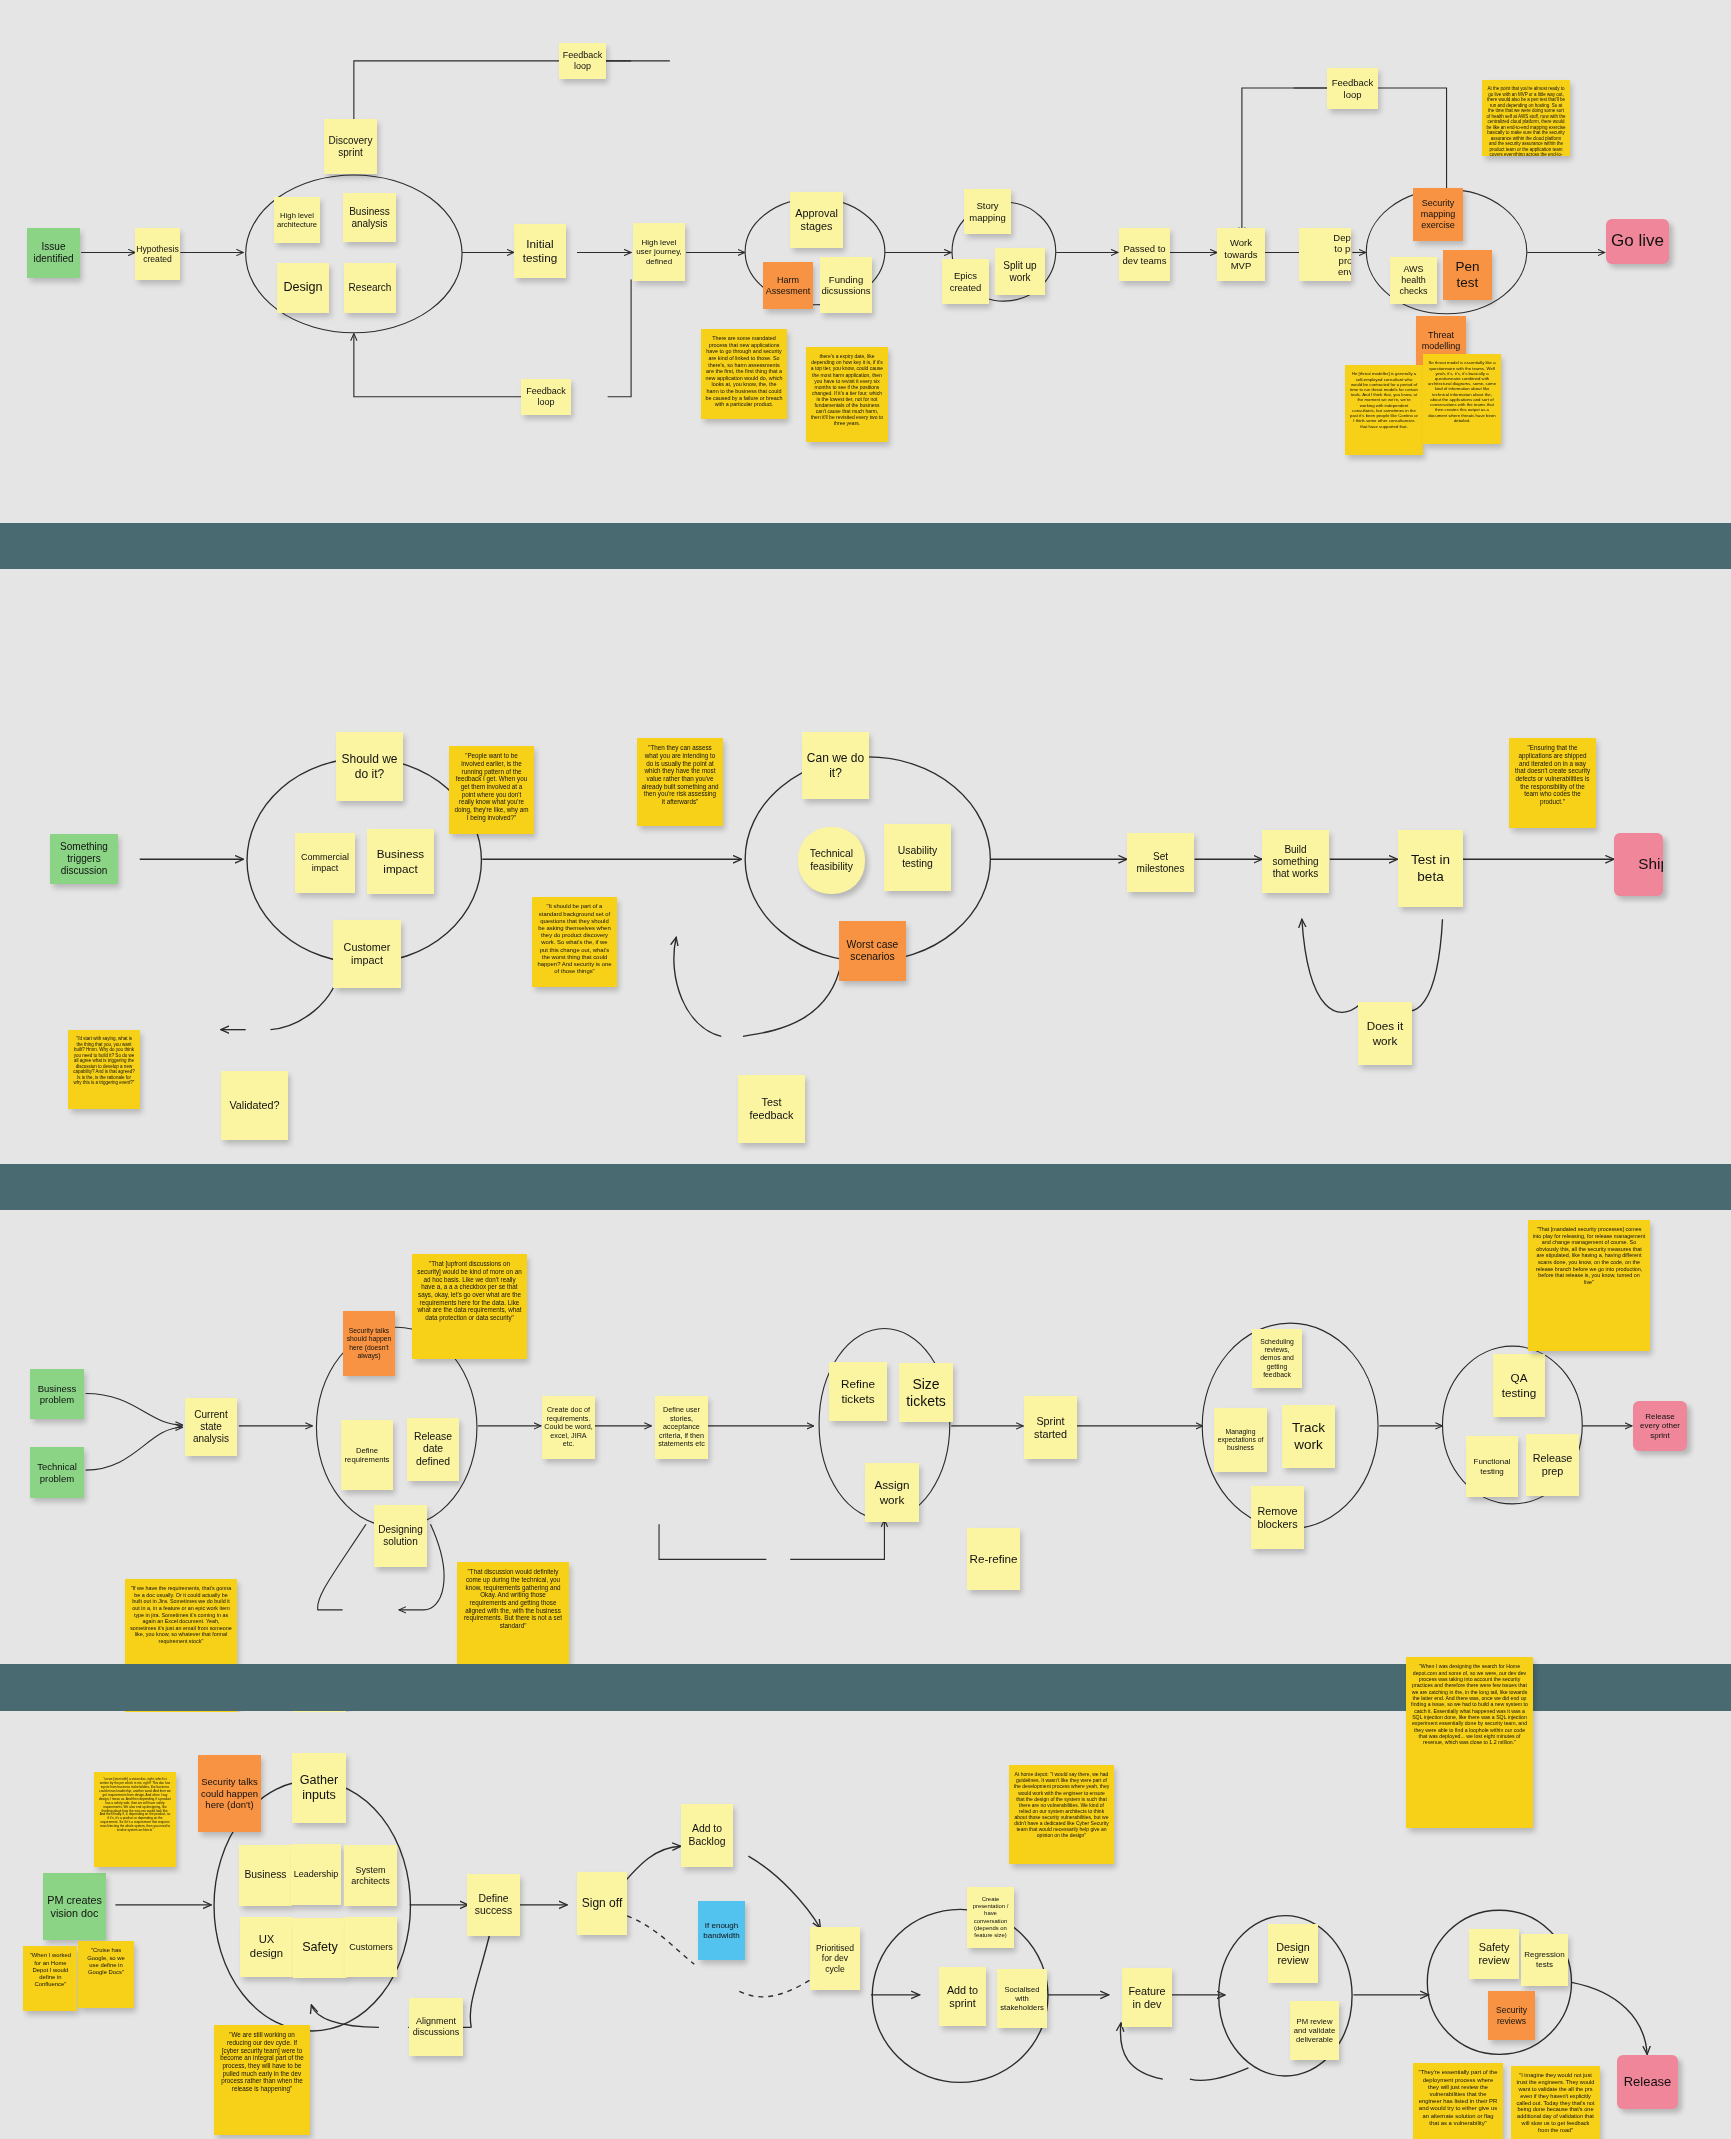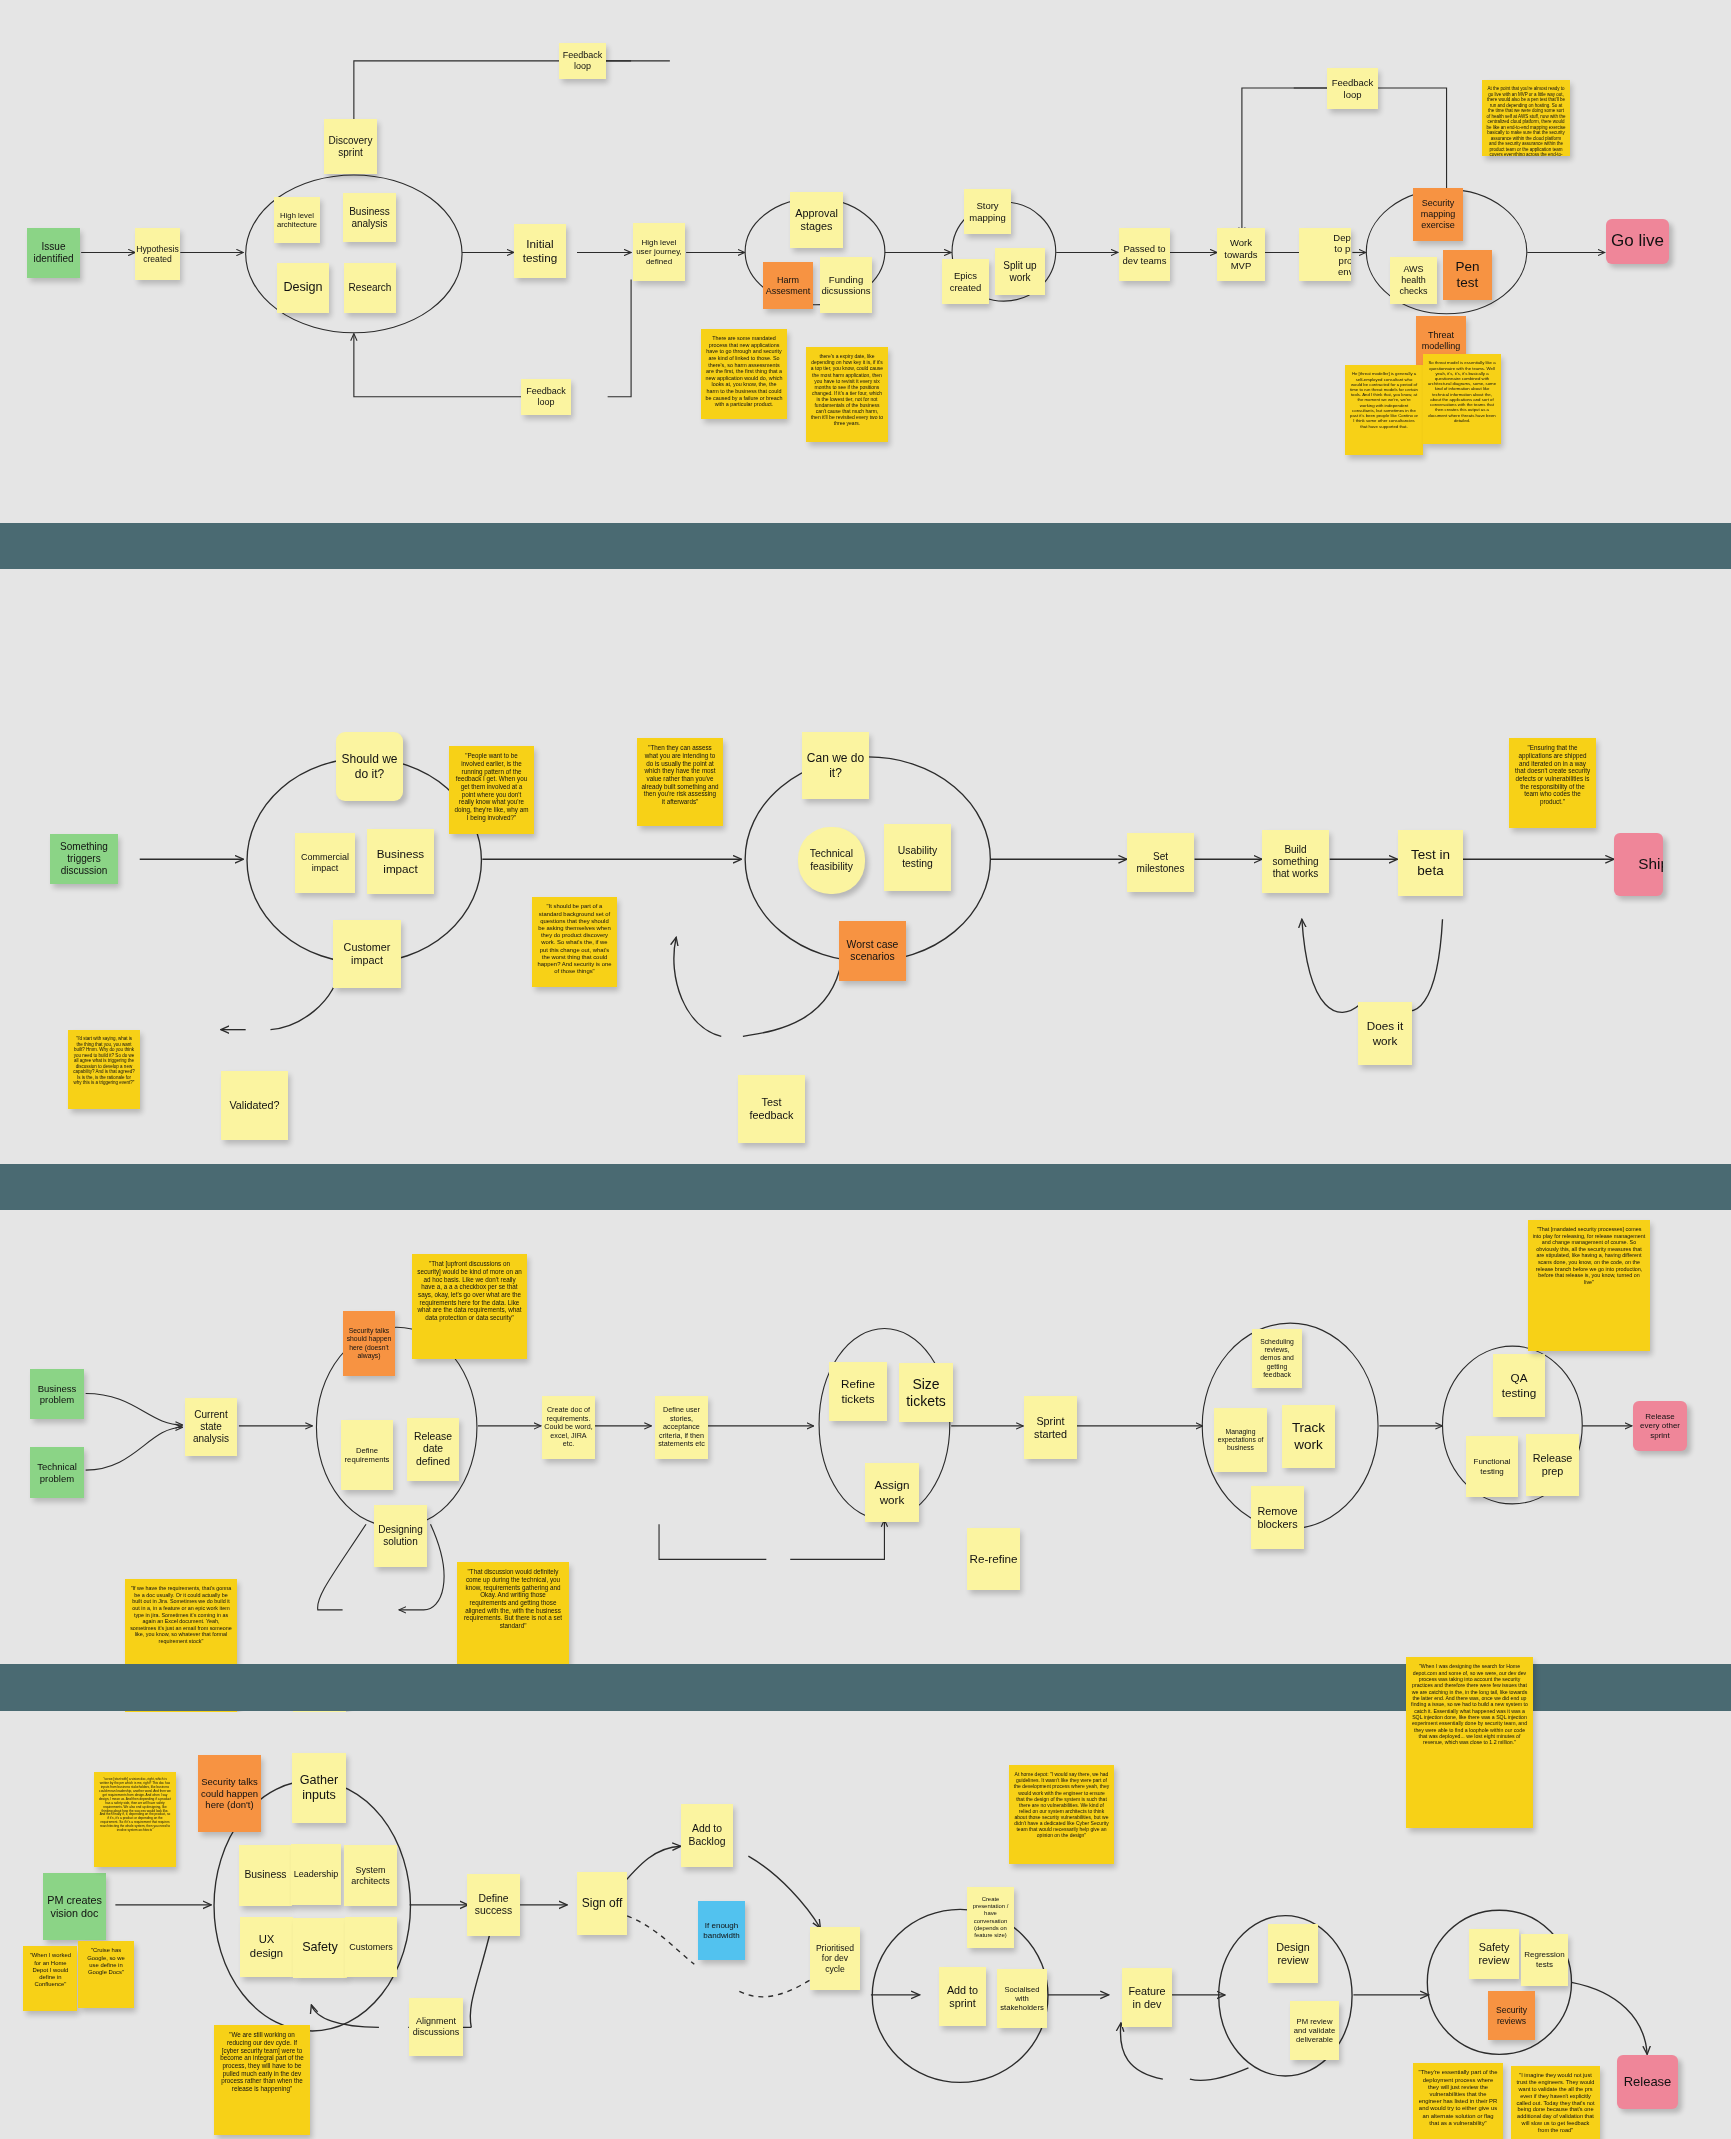--- a/index.html
+++ b/index.html
@@ -183,21 +183,21 @@
       <defs>
         <marker id="a2" viewBox="0 0 10 10" refX="9" refY="5" markerWidth="7" markerHeight="7" orient="auto-start-reverse">
           <path d="M 0 1 L 9 5 L 0 9" fill="none" stroke="#2b2b2b" stroke-width="1.4"></path>
         </marker>
       </defs>
     </svg>
 
     <div class="note green" style="left:50px;top:262px;width:68px;height:50px;font-size:10px;">
         <span>Something triggers discussion</span>
       </div>
-    <div class="note yellow" style="left:336px;top:160px;width:67px;height:69px;font-size:12px;border-radius:9px;">
+    <div class="note yellow" style="left:336px;top:160px;width:67px;height:69px;font-size:12px;">
         <span>Should we do it?</span>
       </div>
     <div class="note yellow" style="left:295px;top:261px;width:60px;height:60px;font-size:9px;">
         <span>Commercial impact</span>
       </div>
     <div class="note yellow" style="left:367px;top:257px;width:67px;height:65px;font-size:11.7px;">
         <span>Business impact</span>
       </div>
     <div class="note yellow" style="left:333px;top:348px;width:68px;height:68px;font-size:10.8px;">
         <span>Customer impact</span>
@@ -219,21 +219,21 @@
       </div>
     <div class="note yellow" style="left:738px;top:503px;width:67px;height:68px;font-size:10.8px;">
         <span>Test feedback</span>
       </div>
     <div class="note yellow" style="left:1127px;top:261px;width:67px;height:59px;font-size:10px;">
         <span>Set milestones</span>
       </div>
     <div class="note yellow" style="left:1262px;top:258px;width:67px;height:63px;font-size:10px;">
         <span>Build something that works</span>
       </div>
-    <div class="note yellow" style="left:1398px;top:258px;width:65px;height:66px;font-size:13.5px;">
+    <div class="note yellow" style="left:1398px;top:258px;width:65px;height:77px;font-size:13.5px;">
         <span>Test in beta</span>
       </div>
     <div class="note yellow" style="left:1358px;top:430px;width:54px;height:63px;font-size:11.7px;">
         <span>Does it work</span>
       </div>
     <div class="note pink" style="left:1614px;top:261px;width:49px;height:63px;font-size:15.3px;padding-left:32px;">
         <span>Ship</span>
       </div>
 
     <div class="note gold quote" style="left:449px;top:174px;width:85px;height:88px;font-size:6.3px;">

